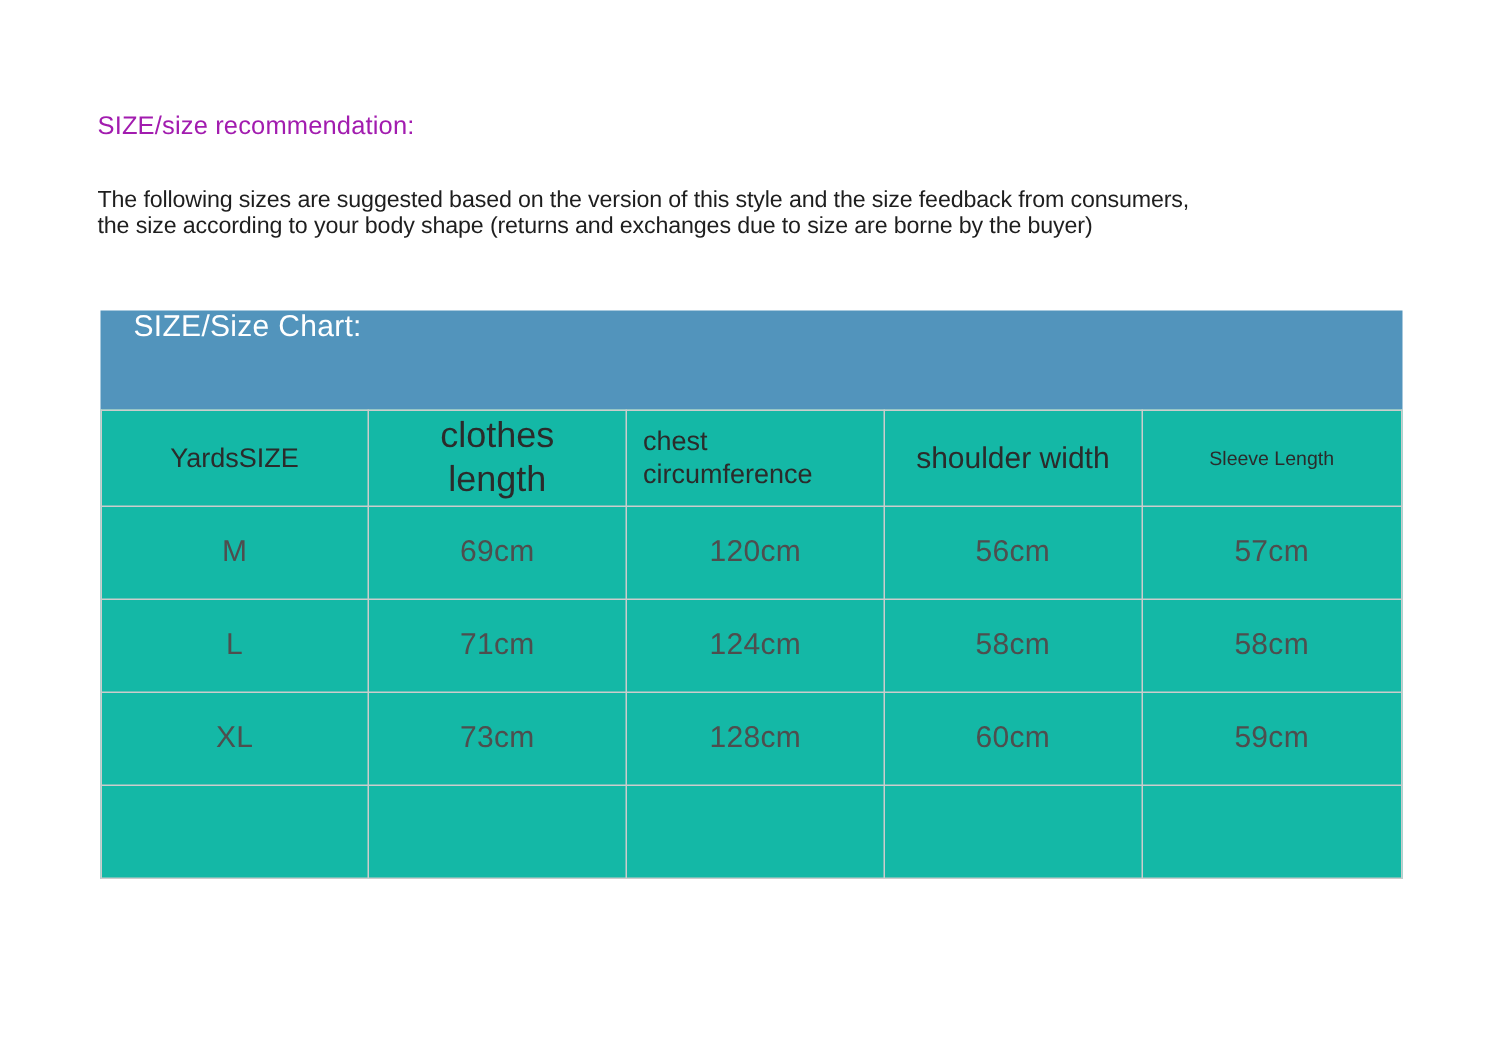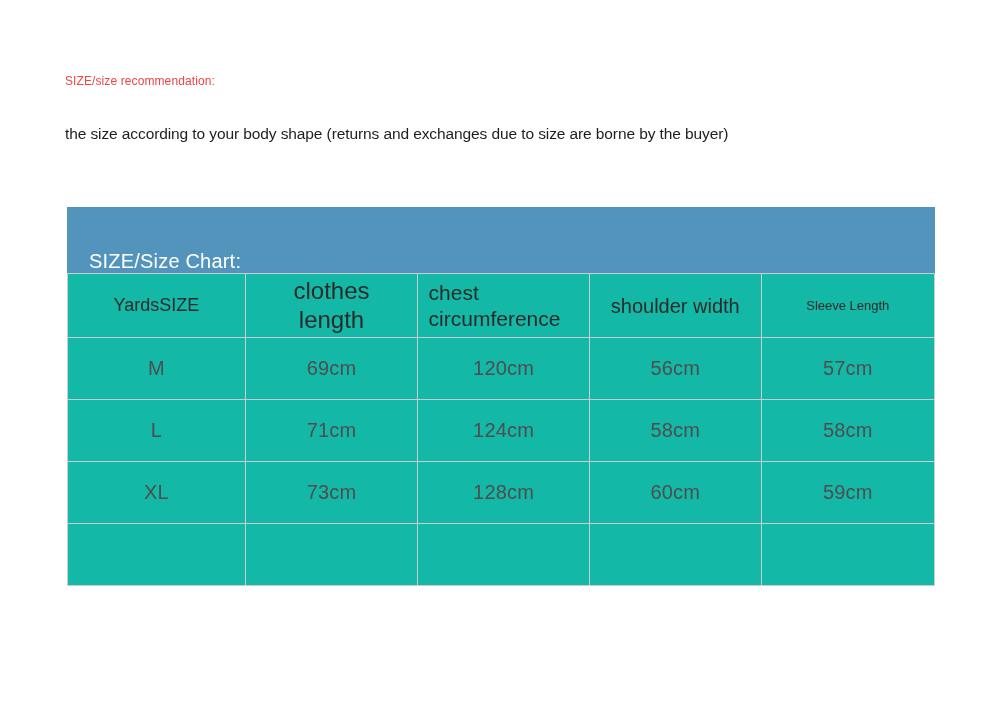--- a/index.html
+++ b/index.html
@@ -8,22 +8,22 @@
     width: 1000px;
     height: 708px;
     background: #ffffff;
     font-family: "Liberation Sans", sans-serif;
     overflow: hidden;
   }
   .page-title {
     position: absolute;
     left: 65px;
     top: 74px;
-    font-size: 12px;
-    color: #ef4444;
+    font-size: 17px;
+    color: #a21caf;
     letter-spacing: 0.1px;
   }
   .description {
     position: absolute;
     left: 65px;
     top: 125px;
     width: 880px;
     font-size: 15.5px;
     line-height: 17.3px;
     color: #1e1e1e;
@@ -33,21 +33,21 @@
     position: absolute;
     left: 67px;
     top: 207px;
     width: 868px;
   }
   .chart-banner {
     height: 66px;
     background: #5294bc;
     color: #ffffff;
     display: flex;
-    align-items: flex-end;
+    align-items: flex-start;
     padding-left: 22px;
     box-sizing: border-box;
     font-size: 20px;
     letter-spacing: 0.2px;
   }
   table.size-table {
     width: 100%;
     border-collapse: collapse;
     table-layout: fixed;
     background: #14b8a6;
@@ -63,38 +63,39 @@
     vertical-align: middle;
     padding: 0;
     overflow: hidden;
   }
   table.size-table thead tr { height: 64px; }
   table.size-table tbody tr { height: 62px; }
   th.col-h { font-weight: normal; color: #2b2b2b; line-height: 1.2; }
   th.h1 { font-size: 18px; }
   th.h2 { font-size: 24px; }
   th.h2 .wrap { display: inline-block; max-width: 92px; }
-  th.h3 { font-size: 21px; text-align: left; padding-left: 10px; margin-top: 30px; }
+  th.h3 { font-size: 18px; text-align: left; padding-left: 10px; margin-top: 30px; }
   th.h3 .wrap { display: inline-block; max-width: 150px; text-align: left; }
   th.h4 { font-size: 20px; }
   th.h5 { font-size: 13px; }
   td.cell {
     font-size: 20px;
     color: #4e4e4e;
     letter-spacing: 0.2px;
   }
 </style>
 </head>
 <body>
 
 <div class="canvas">
 
   <div class="page-title">SIZE/size recommendation:</div>
 
   <div class="description">
+    <div>The following sizes are suggested based on the version of this style and the size feedback from consumers,</div>
     <div>the size according to your body shape (returns and exchanges due to size are borne by the buyer)</div>
   </div>
 
   <div class="size-chart">
 
     <div class="chart-banner">
       <span>SIZE/Size Chart:</span>
     </div>
 
     <table class="size-table">

